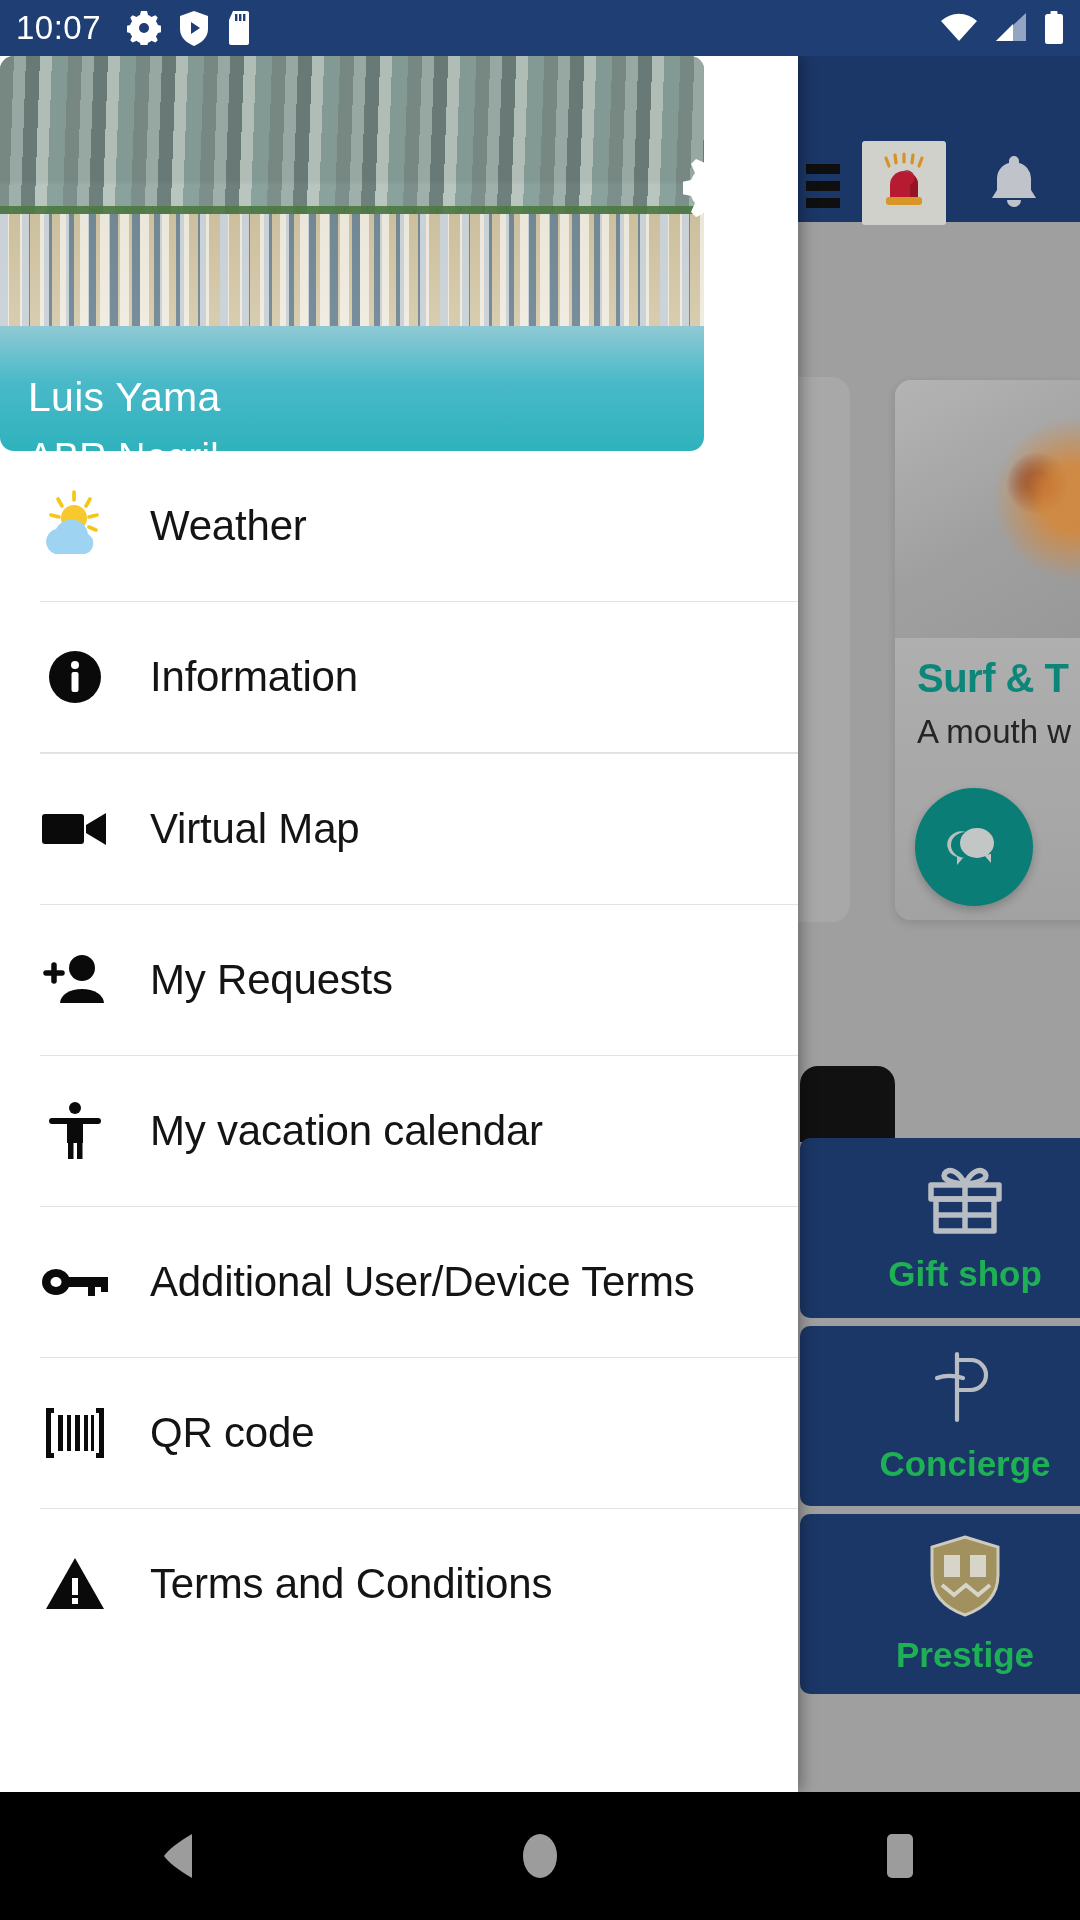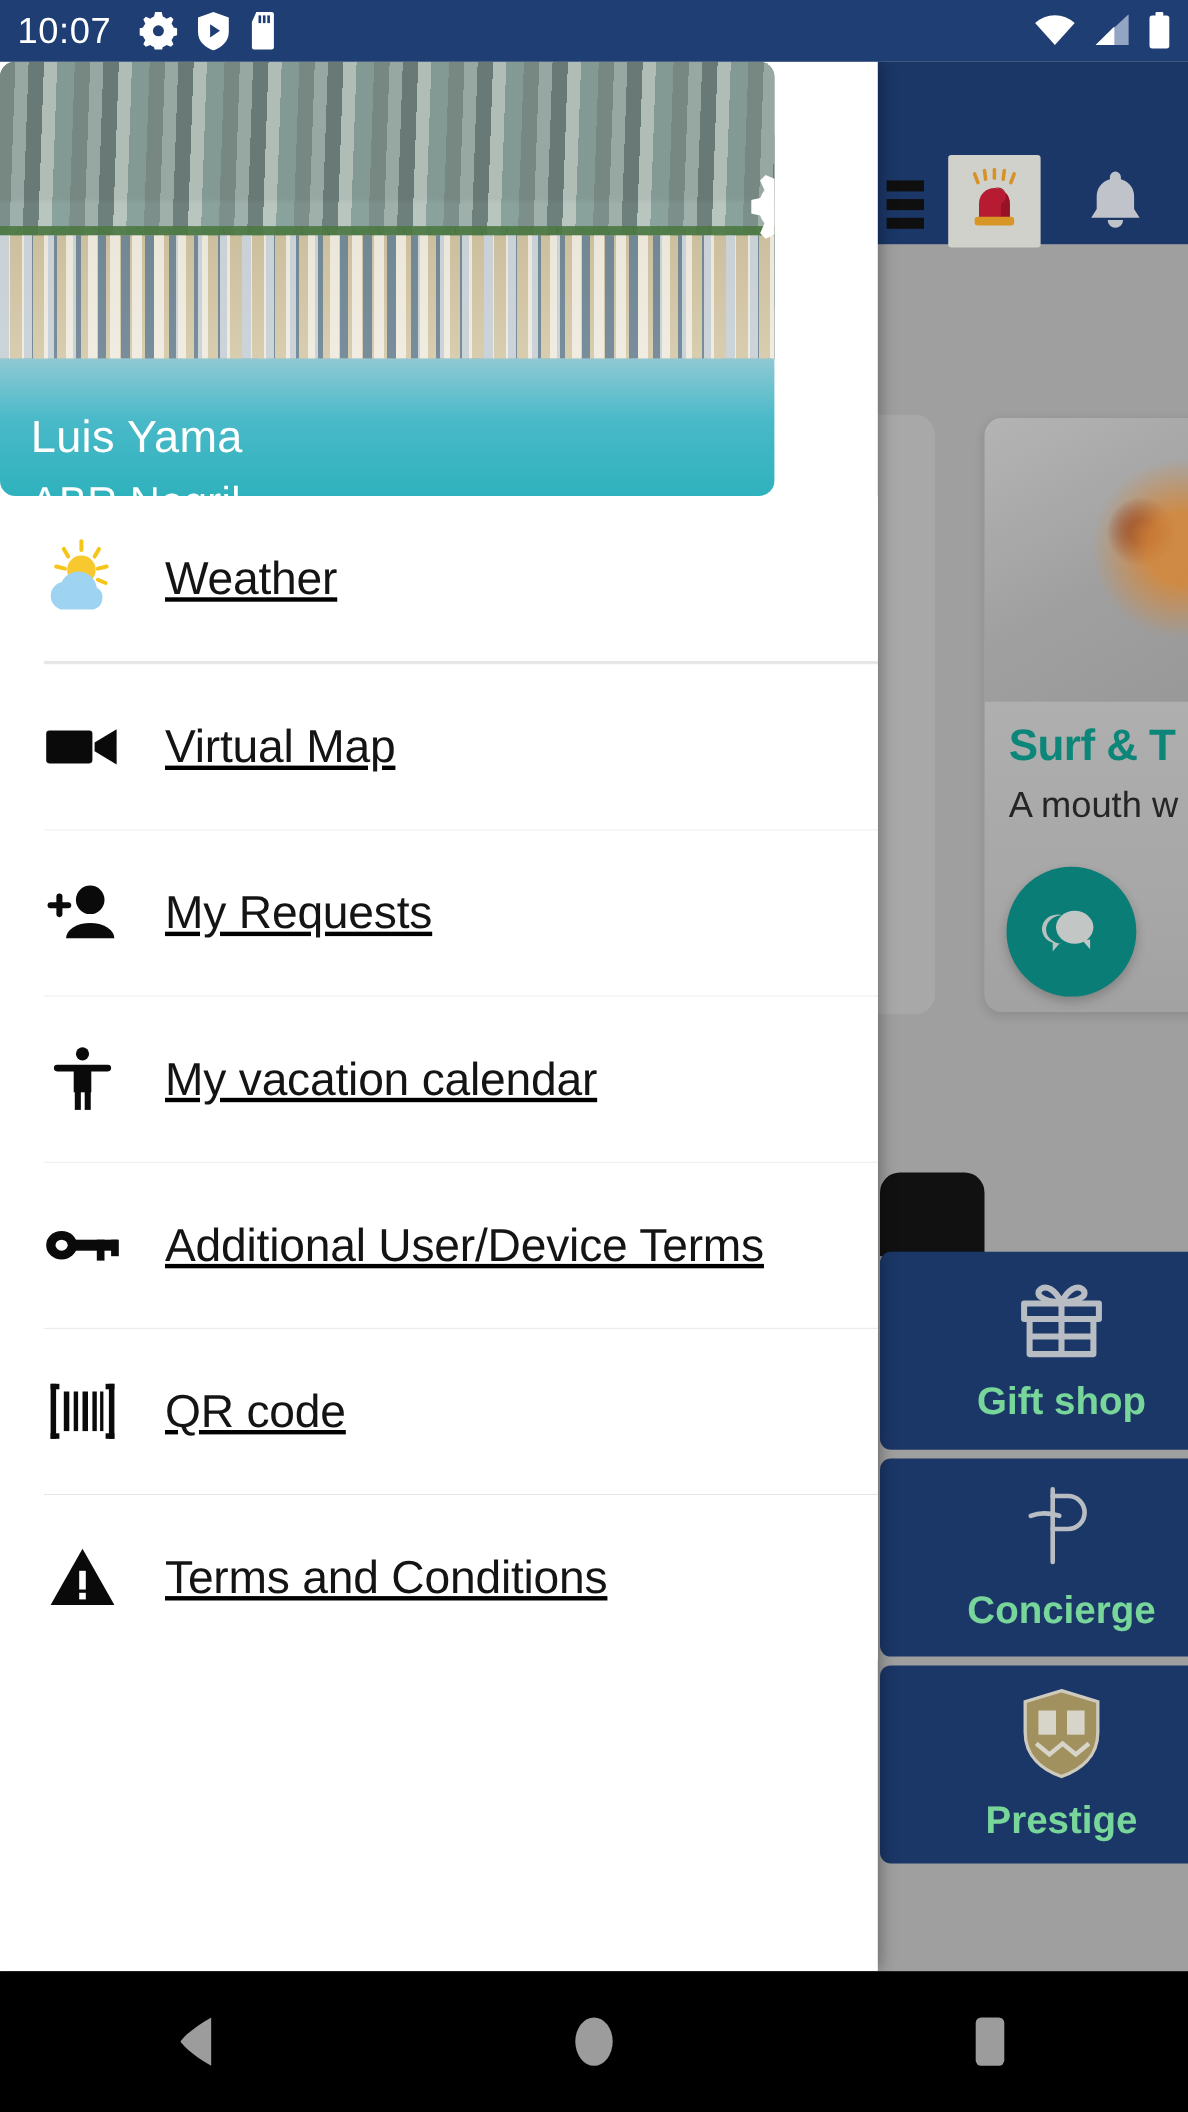--- a/index.html
+++ b/index.html
@@ -93,21 +93,21 @@
   .tile{
     position:absolute; left:800px; width:330px;
     background:#1f3e73; border-radius:10px;
     display:flex; flex-direction:column; align-items:center;
     justify-content:center; overflow:hidden;
   }
   #tile-gift{ top:916px; height:180px; }
   #tile-prestige{ top:1104px; height:180px; }
   #tile-concierge{ top:1292px; height:180px; }
   .tile-label{
-    color:#86efac; font-size:35px; font-weight:bold; margin-top:16px;
+    color:#22c55e; font-size:35px; font-weight:bold; margin-top:16px;
     white-space:nowrap;
   }
 
   
   #scrim{
     position:absolute; left:0; top:56px; width:1080px; height:1736px;
     background:rgba(0,0,0,.10); z-index:8;
   }
 
   
@@ -155,21 +155,21 @@
     font-size:41px; font-weight:500; letter-spacing:.3px;
   }
   #drawer-sub{
     position:absolute; left:28px; top:380px; color:#fff;
     font-size:38px; font-weight:400; letter-spacing:.3px;
   }
   #drawer-gear{
     position:absolute; left:683px; top:100px; width:74px; height:74px;
   }
 
-  #menu-list{ position:relative; width:837px;text-decoration:underline; }
+  #menu-list{ position:relative; width:837px; }
   .menu-item{
     position:relative; height:150px; display:flex; align-items:center;
     background:#fff;
   }
   .menu-icon{
     width:150px; min-width:150px; display:flex;
     align-items:center; justify-content:center;
   }
   .menu-label{
     font-size:42px; color:#141414; font-weight:400; letter-spacing:-.2px;
@@ -309,20 +309,30 @@
             <line x1="58" y1="40" x2="51" y2="37"></line>
           </g>
           <circle cx="36" cy="28" r="13" fill="#f7c92e"></circle>
           <path d="M17 64 a13 13 0 0 1 1 -25 a17 17 0 0 1 32 5 a11 11 0 0 1 -3 20 Z" fill="#9fd3f2"></path>
         </svg>
       </div>
       <div class="menu-label">Weather</div>
     </div>
     <div class="divider"></div>
 
+    <div class="menu-item">
+      <div class="menu-icon">
+        <svg width="54" height="54" viewBox="0 0 54 54">
+          <circle cx="27" cy="27" r="26" fill="#0a0a0a"></circle>
+          <circle cx="27" cy="15" r="4" fill="#fff"></circle>
+          <rect x="23.5" y="22" width="7" height="20" rx="2" fill="#fff"></rect>
+        </svg>
+      </div>
+      <div class="menu-label">Information</div>
+    </div>
     <div class="divider"></div>
 
     <div class="divider"></div>
 
     <div class="menu-item">
       <div class="menu-icon">
         <svg width="70" height="44" viewBox="0 0 70 44">
           <rect x="2" y="7" width="42" height="30" rx="3" fill="#0a0a0a"></rect>
           <path d="M46 18 L66 6 v32 L46 26 Z" fill="#0a0a0a"></path>
         </svg>

